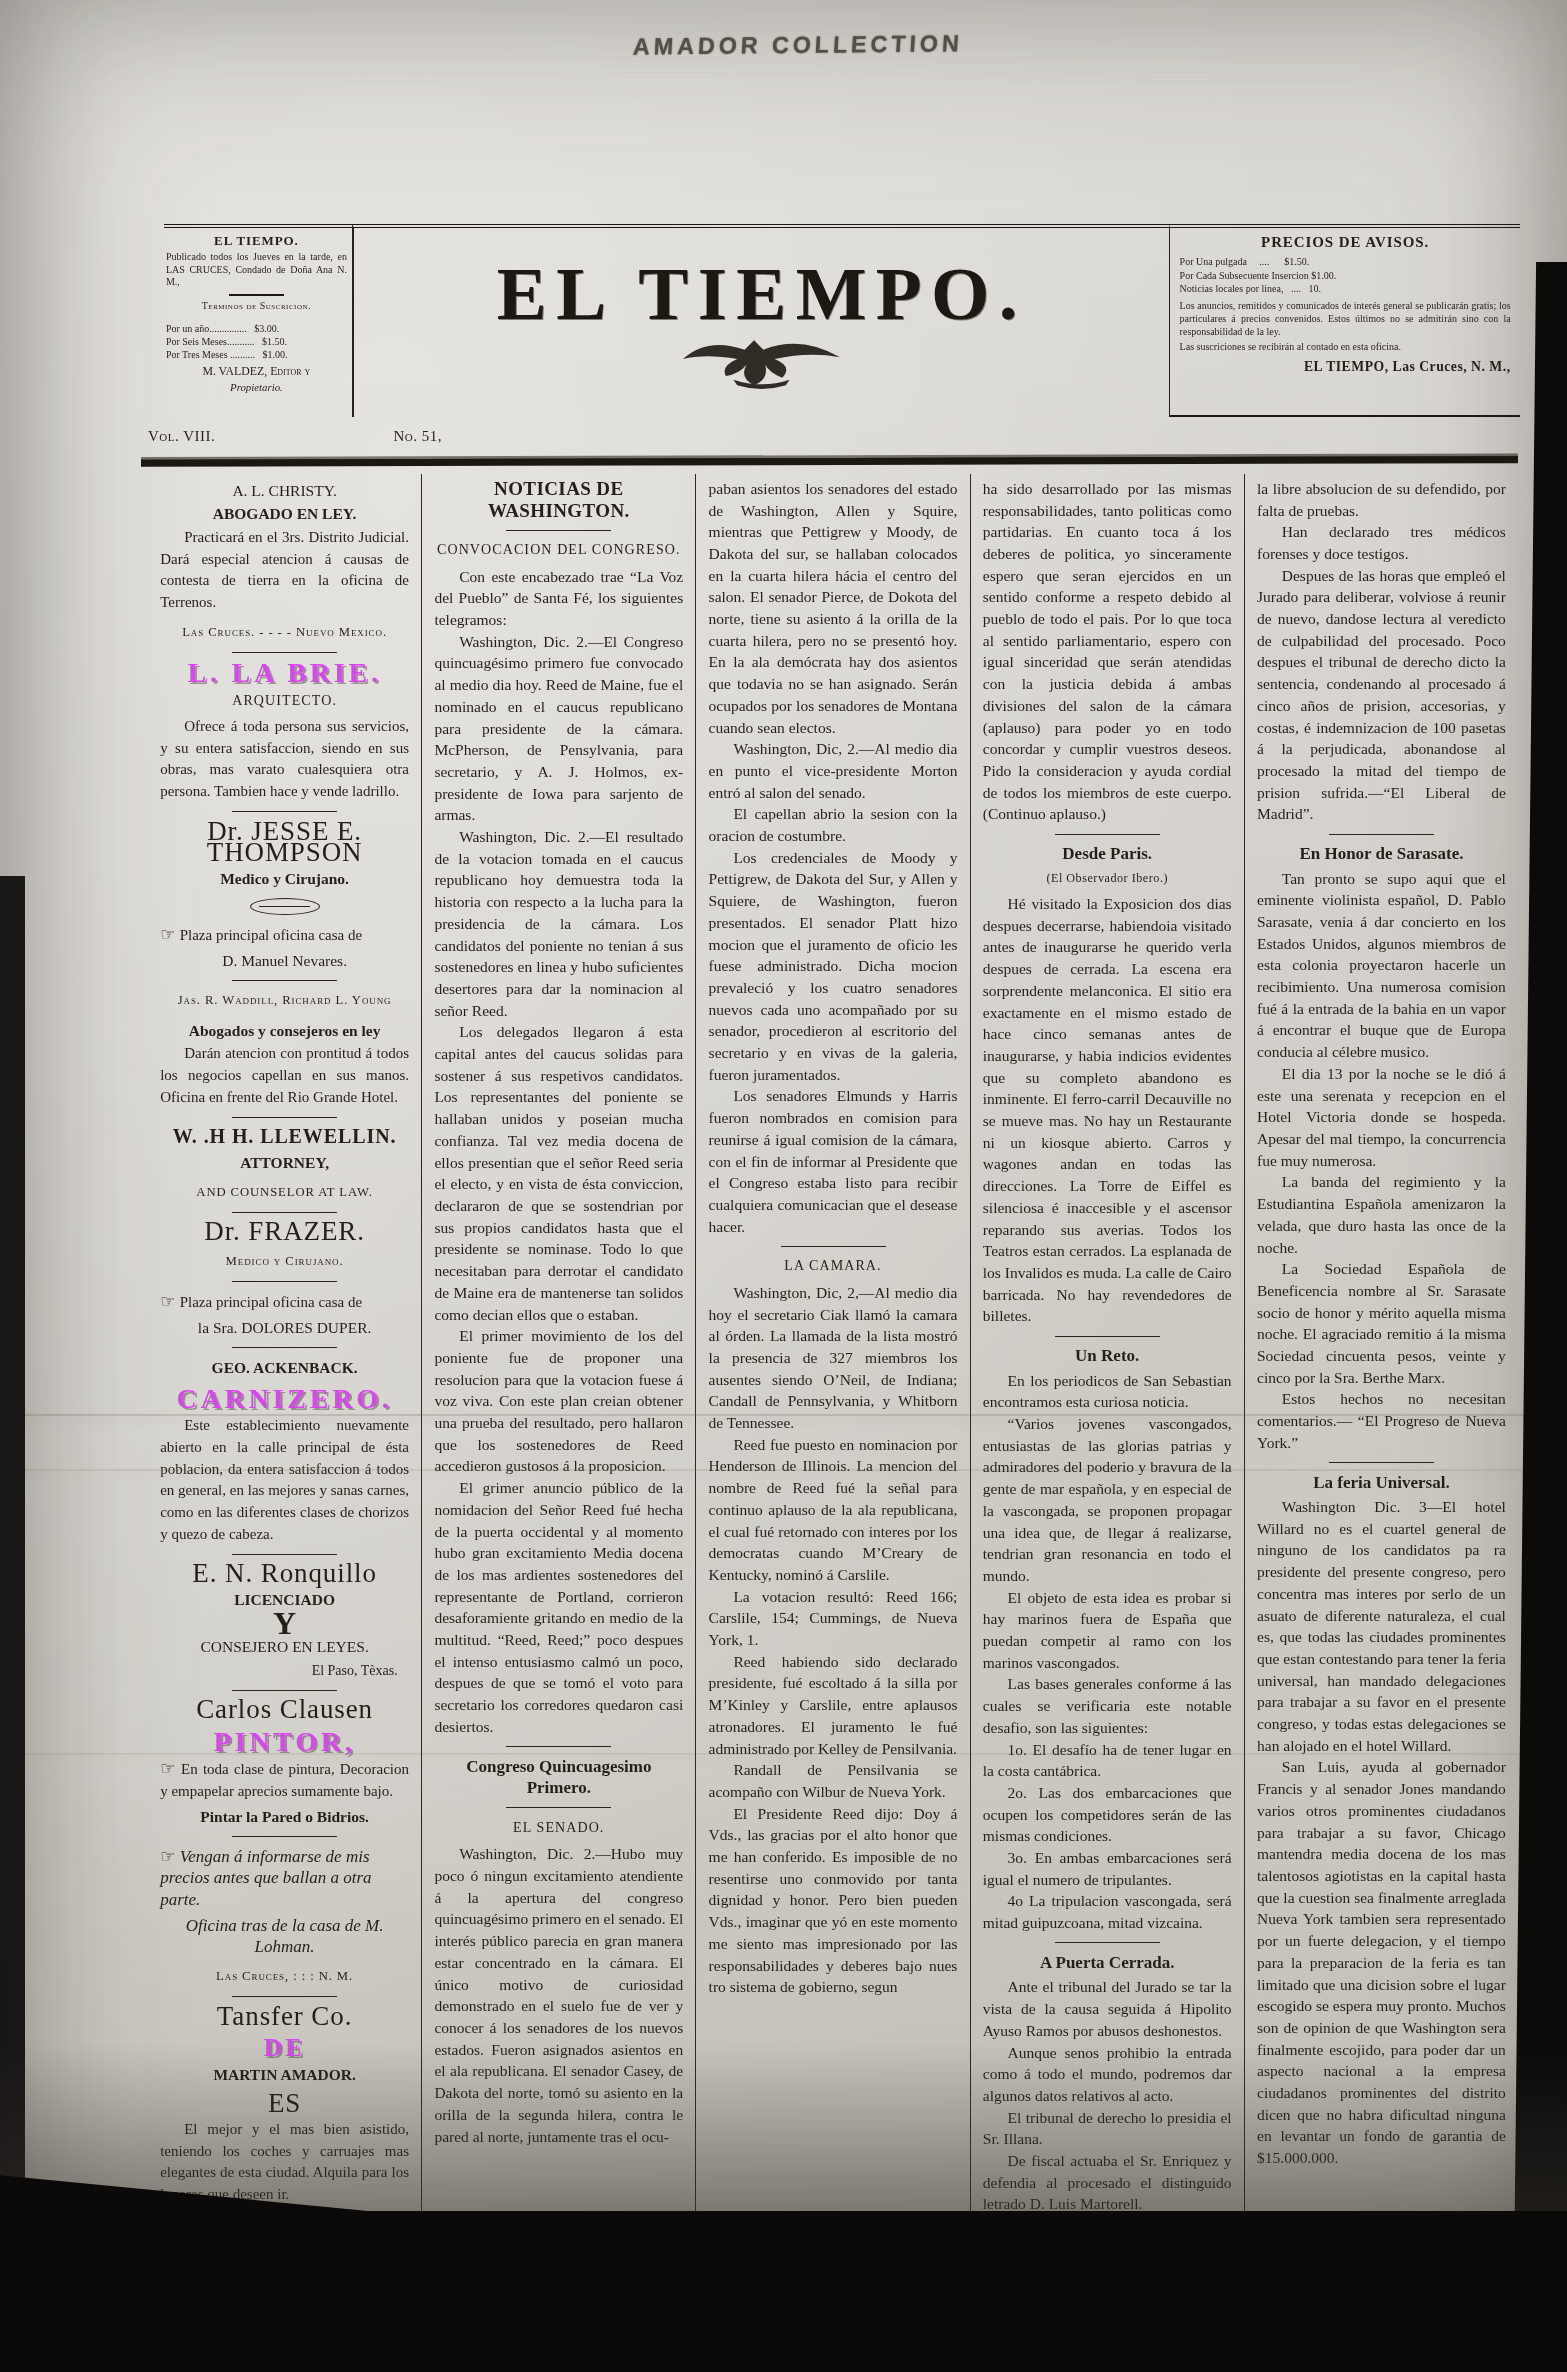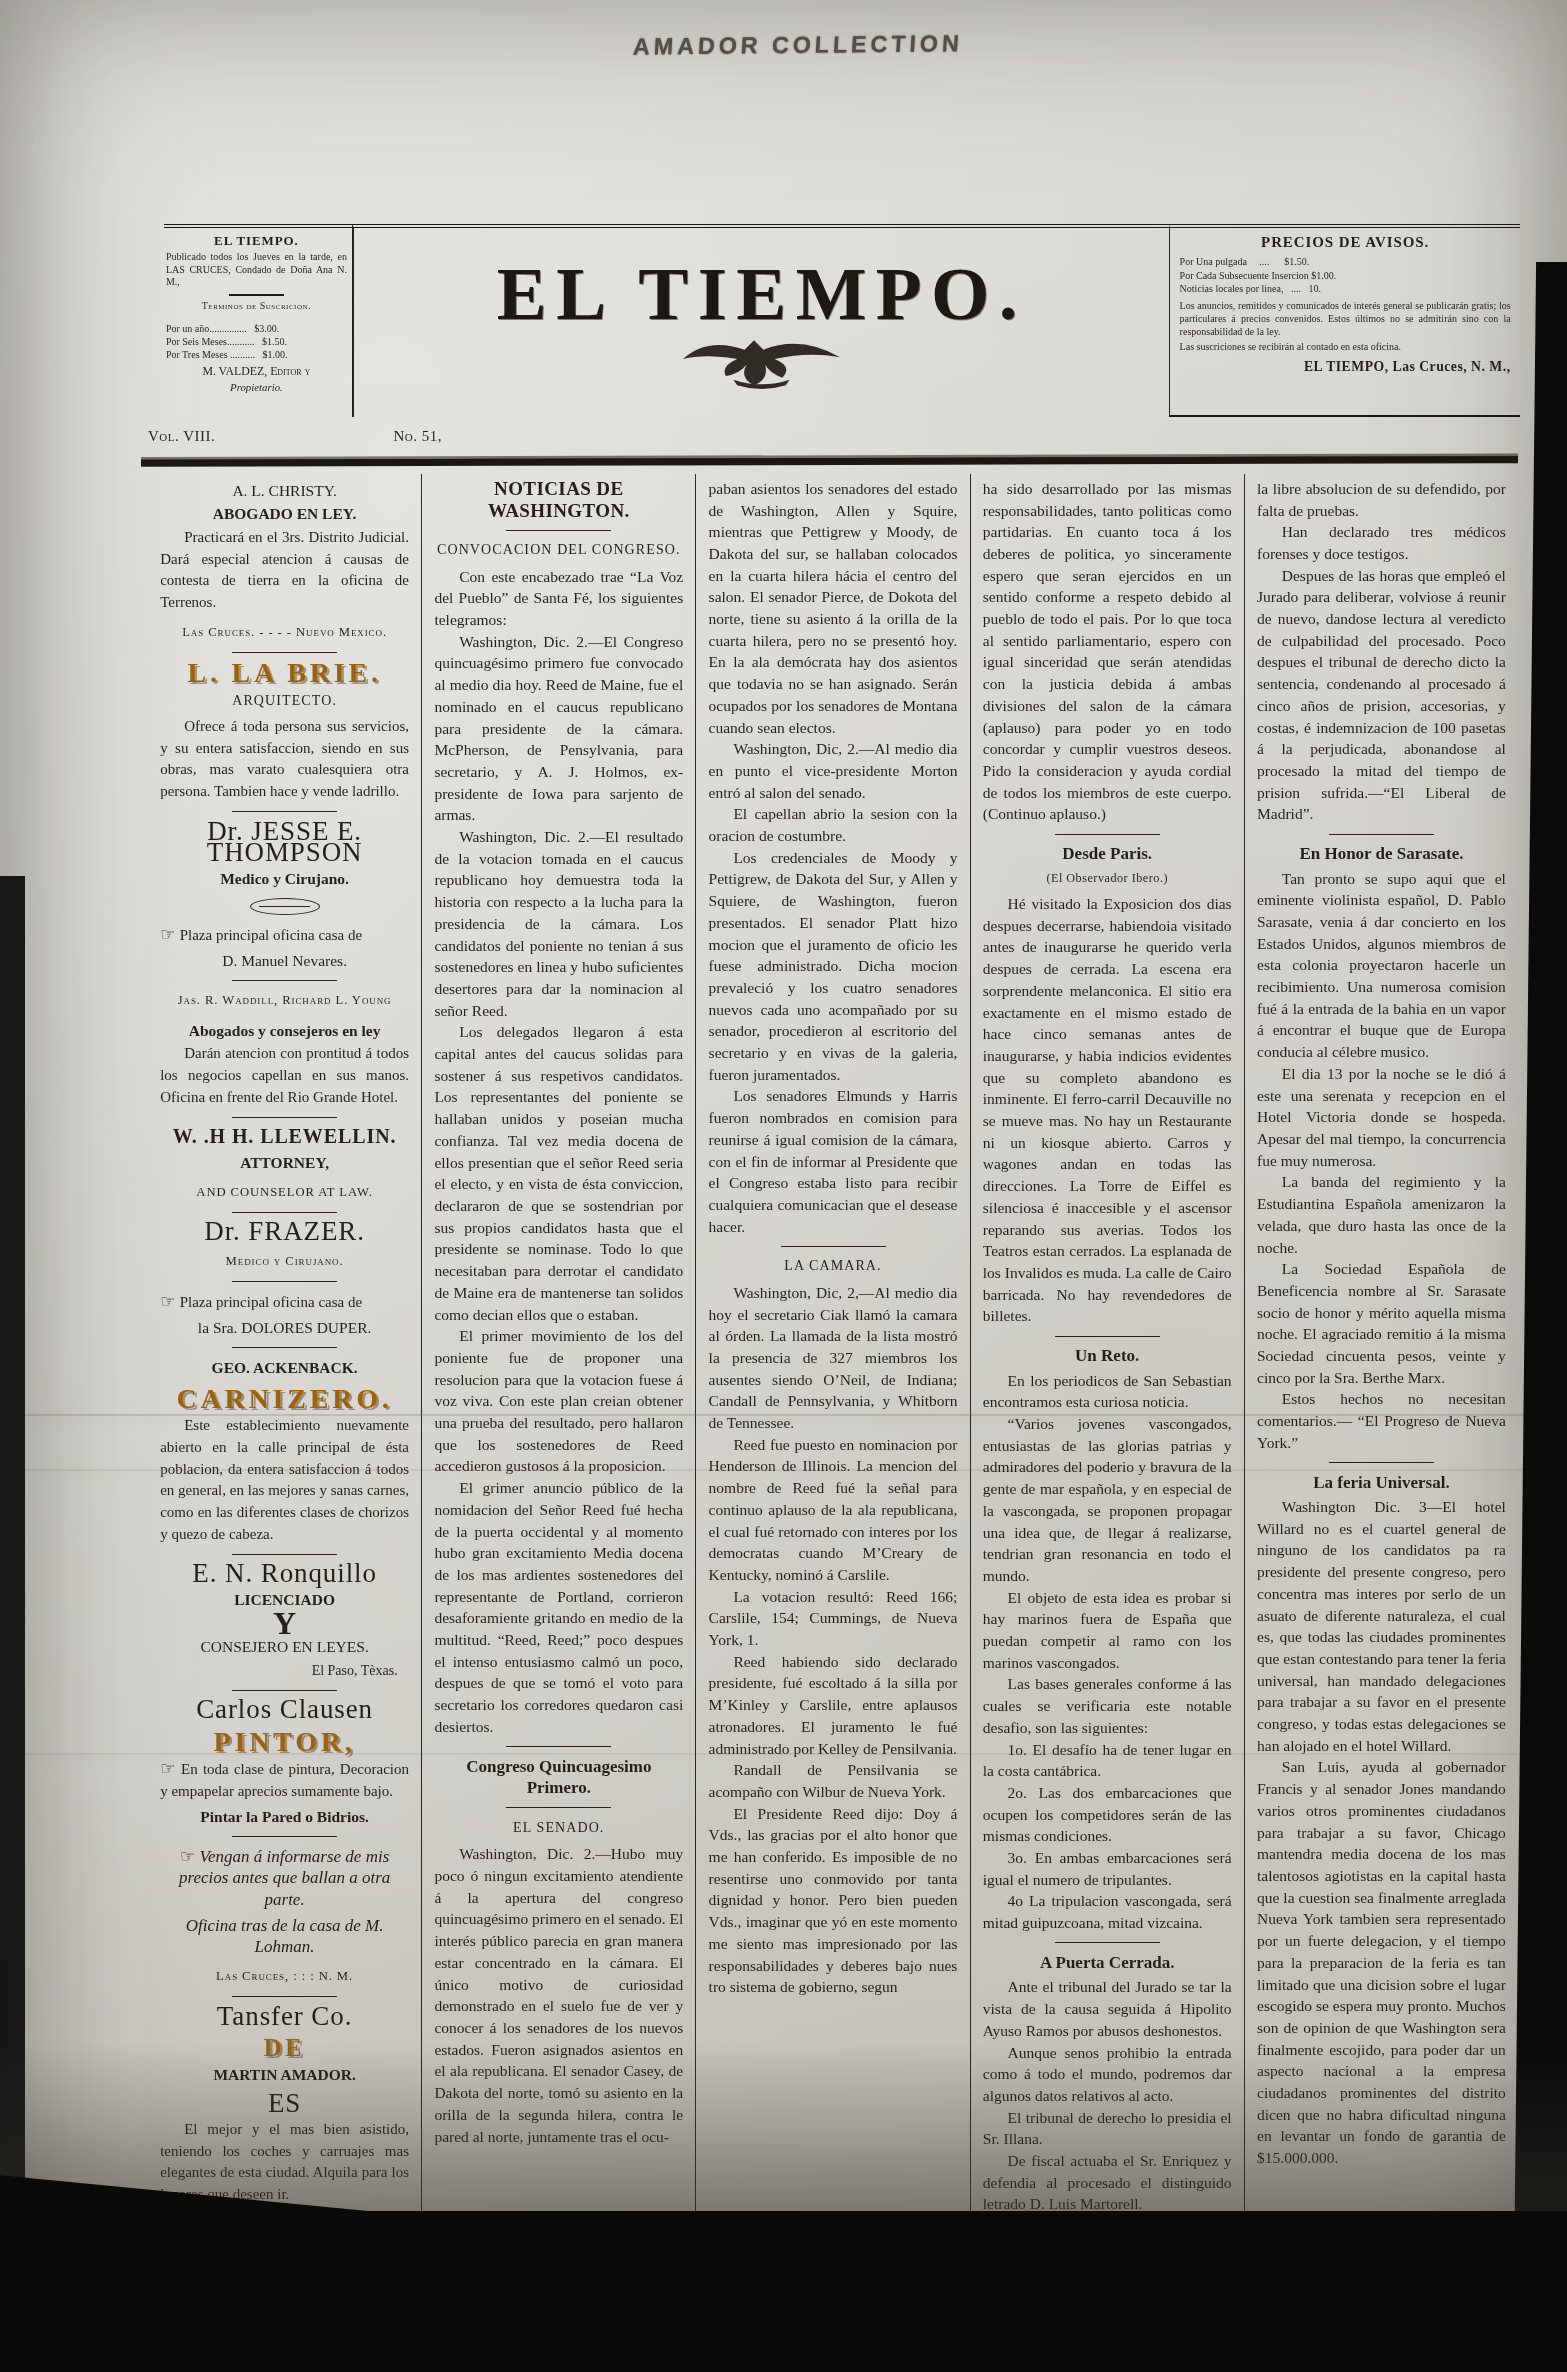--- a/index.html
+++ b/index.html
@@ -54,27 +54,27 @@
   .rule{width:105px;border-top:1.5px solid #2a241d;margin:8.5px auto;}
   .subhead{text-align:center;font-size:14px;letter-spacing:1.1px;margin:2.8px 0 4.7px;}
   .subhead-sm{text-align:center;font-size:12.2px;letter-spacing:0.5px;margin:0.9px 0 3.8px;}
   .boldsub{text-align:center;font-weight:bold;font-size:17px;margin:3.8px 0 2.8px;}
   .cline{text-align:center;font-size:15.5px;margin:1.9px 0;}
   .cline.b{font-weight:bold;}
   .scline{text-align:center;font-size:12.7px;letter-spacing:0.9px;font-variant:small-caps;margin:8px 0;}
   .bigname{font-size:27px;text-align:center;margin:7.5px 0 3.8px;letter-spacing:0.9px;}
   .medname{font-size:20px;font-weight:bold;text-align:center;letter-spacing:0.9px;margin:7.5px 0 3.8px;}
   .ornate{font-weight:bold;font-size:28px;letter-spacing:3.8px;text-align:center;margin:9.4px 0 5.6px;
-    color:#a16207;text-shadow:2.4px 2.4px 0 rgba(45,38,30,.4);}
+    color:#d946ef;text-shadow:2.4px 2.4px 0 rgba(45,38,30,.4);}
   .ornate.sm{font-size:24.5px;}
   .bigy{font-size:32px;font-weight:bold;text-align:center;margin:0;}
   .ornament{width:68px;height:15px;border:1.5px solid #2a241d;border-radius:50%;margin:8.5px auto;position:relative;}
   .ornament::after{content:"";position:absolute;left:8.5px;right:8.5px;top:48%;border-top:1.2px solid #2a241d;}
   .hand{text-align:justify;font-size:15px;margin:3.8px 0;}
-  .hand.it{font-style:italic;text-align:center;font-size:17px;}
+  .hand.it{font-style:italic;text-align:left;font-size:17px;}
   .handicon{font-size:17px;font-style:normal;}
   .iline{font-style:italic;text-align:center;font-size:17px;margin:1.9px 0;}
   .rline{text-align:right;font-size:14px;padding-right:11.3px;margin:1.9px 0;}
   .col1{font-size:15px;}
   
   .crease{position:absolute;left:0;right:0;height:1.9px;background:rgba(95,86,74,.22);
     box-shadow:0 3.8px 6.6px rgba(120,110,98,.14);}
   .edge-left{position:absolute;left:0;top:876px;bottom:0;width:24.5px;background:#0c0b0a;opacity:.92;}
   .edge-right{position:absolute;right:0;top:262px;bottom:0;width:55px;background:#0c0b0a;
     clip-path:polygon(42% 0,100% 0,100% 100%,0 100%);}

